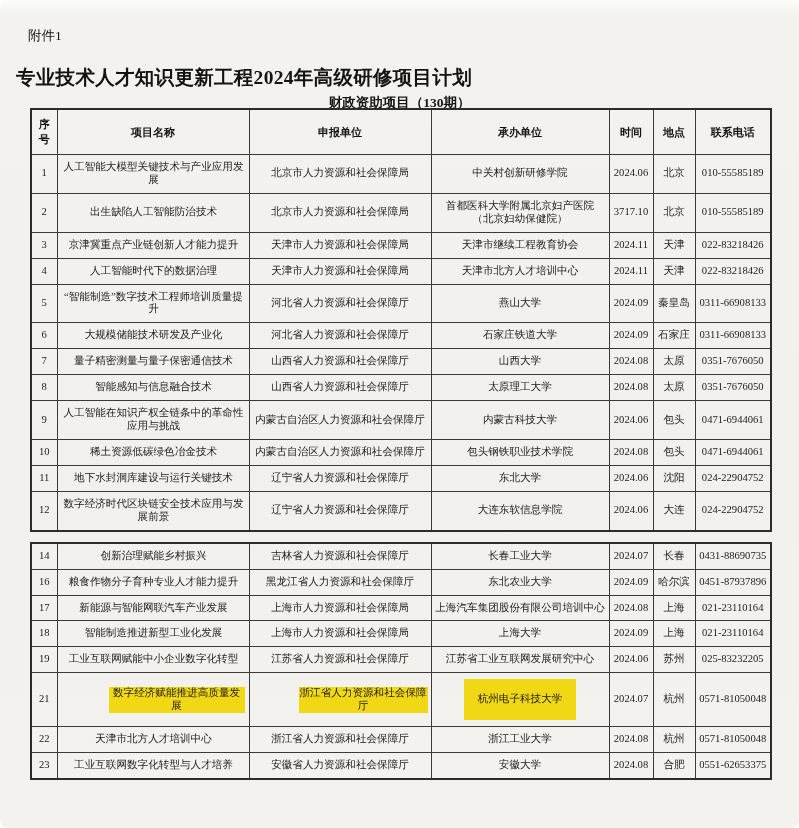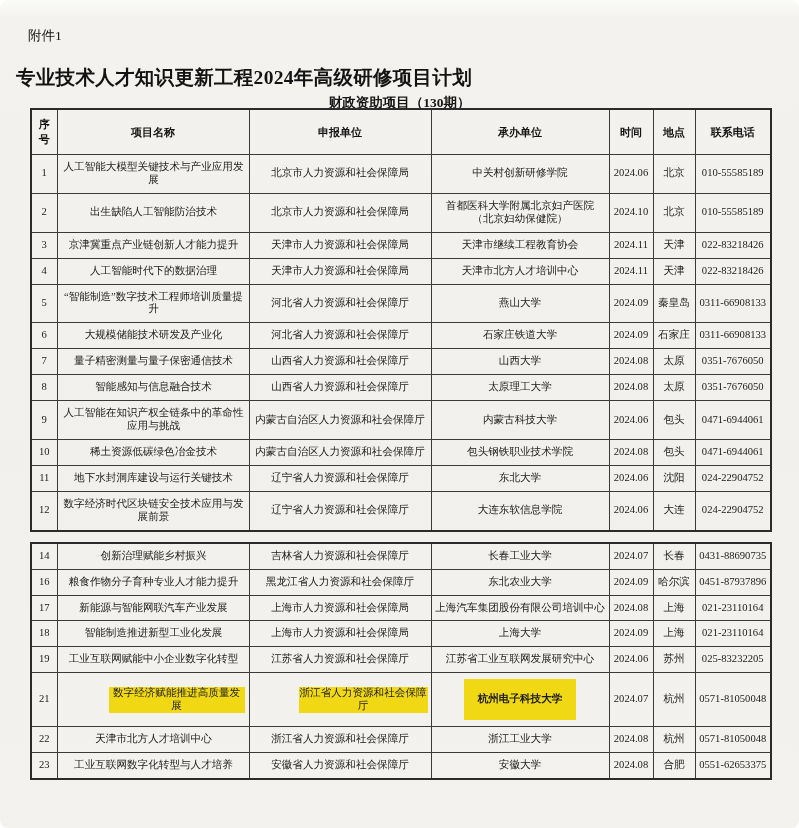--- a/index.html
+++ b/index.html
@@ -46,21 +46,21 @@
     text-align: center; color: #141414;
   }
   .plan-table td {
     font-size: 10.6px; padding: 6px 3px; line-height: 1.22;
     text-align: center; white-space: pre-line;
   }
   td.c-name { text-align: center; padding-left: 5px; padding-right: 4px; }
   .table-gap { height: 10px; }
   .cell-text { display: inline; }
   .hl-block { display: block; background: var(--hl); margin-left: 46px; }
-  .hl-inline { display: inline-block; background: var(--hl); padding: 14px 14px; font-weight: bold; }
+  .hl-inline { display: inline-block; background: var(--hl); padding: 14px 14px; }
 </style>
 </head>
 <body>
 
 <div class="page">
   <div class="attachment">附件1</div>
   <h1 class="title">专业技术人才知识更新工程2024年高级研修项目计划</h1>
   <h2 class="subtitle">财政资助项目（130期）</h2>
 
   <div class="tables">
@@ -94,21 +94,21 @@
     <td class="c-time">2024.06</td>
     <td class="c-place">北京</td>
     <td class="c-phone">010-55585189</td>
   </tr>
           <tr>
     <td class="c-no">2</td>
     <td class="c-name"><span class="cell-text">出生缺陷人工智能防治技术</span></td>
     <td class="c-declare"><span class="cell-text">北京市人力资源和社会保障局</span></td>
     <td class="c-undertake"><span class="cell-text">首都医科大学附属北京妇产医院
 （北京妇幼保健院）</span></td>
-    <td class="c-time">2024.10</td>
+    <td class="c-time">3717.10</td>
     <td class="c-place">北京</td>
     <td class="c-phone">010-55585189</td>
   </tr>
           <tr>
     <td class="c-no">3</td>
     <td class="c-name"><span class="cell-text">京津冀重点产业链创新人才能力提升</span></td>
     <td class="c-declare"><span class="cell-text">天津市人力资源和社会保障局</span></td>
     <td class="c-undertake"><span class="cell-text">天津市继续工程教育协会</span></td>
     <td class="c-time">2024.11</td>
     <td class="c-place">天津</td>

